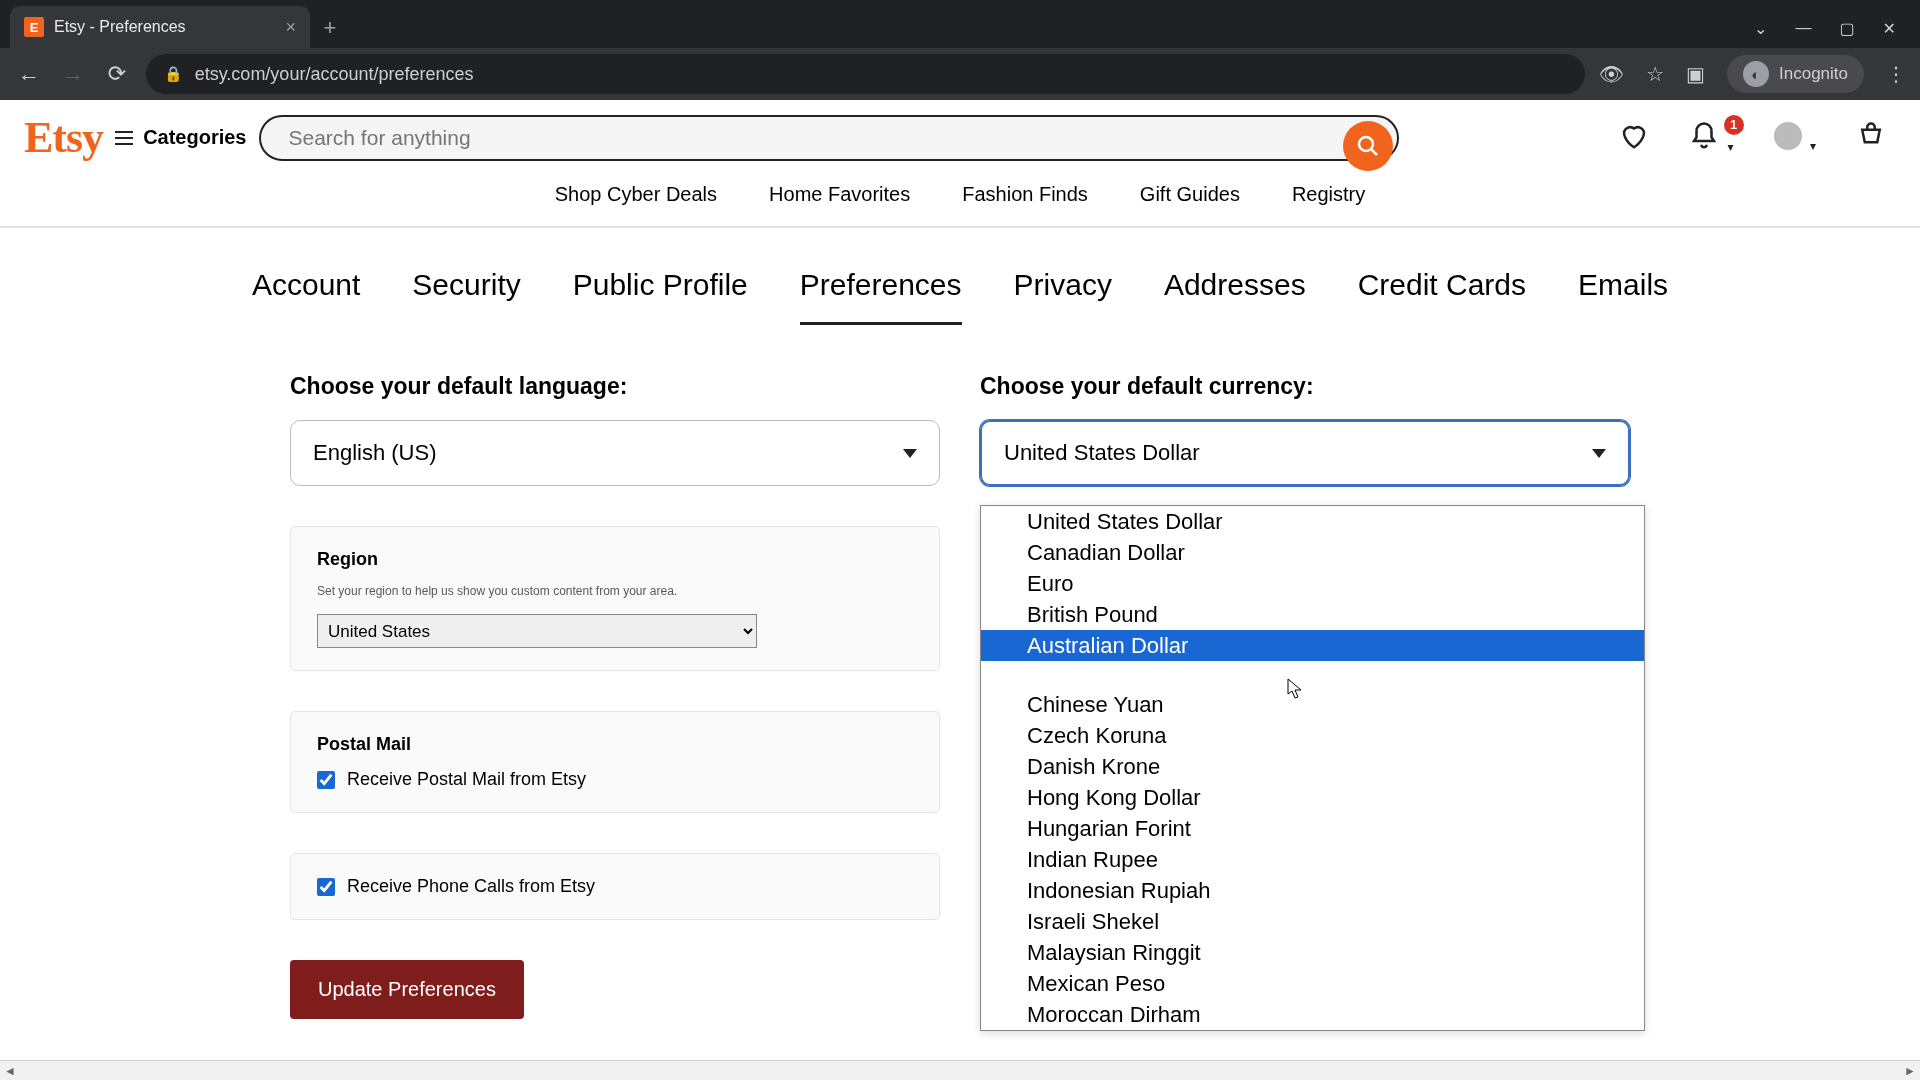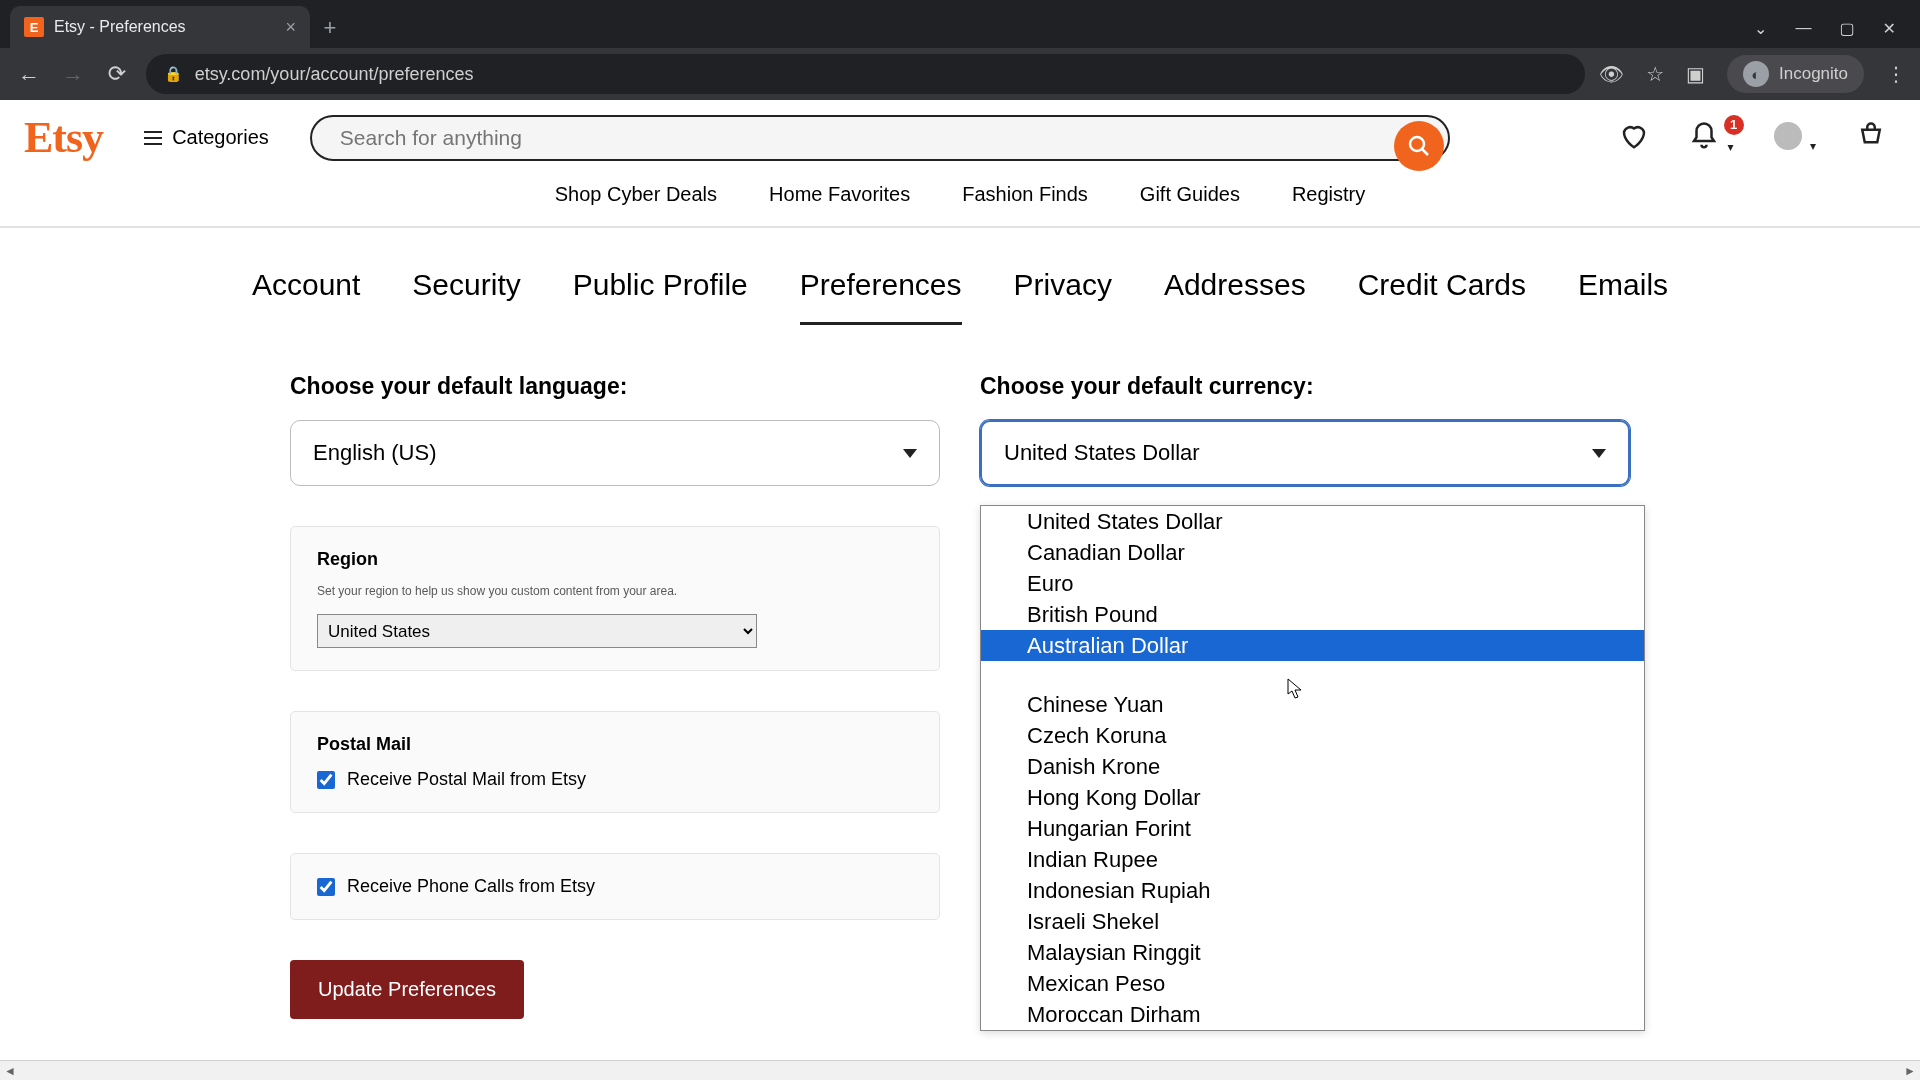--- a/index.html
+++ b/index.html
@@ -18,23 +18,23 @@
 .nav-btn { width:30px; height:30px; display:flex; align-items:center; justify-content:center; color:#cfcfcf; font-size:22px; cursor:pointer; }
 .nav-btn.disabled { color:#5f6368; }
 .url-field { flex:1; background:#202124; border-radius:24px; height:40px; display:flex; align-items:center; padding:0 18px; color:#cfcfcf; gap:12px; font-size:18px; }
 .url-field .lock { font-size:15px; }
 .addr-right { display:flex; align-items:center; gap:22px; color:#cfcfcf; font-size:20px; }
 .incognito-pill { display:flex; align-items:center; gap:10px; background:#4a4a4e; padding:6px 16px; border-radius:20px; font-size:17px; }
 .incog-icon { width:26px; height:26px; border-radius:50%; background:#9aa0a6; display:flex; align-items:center; justify-content:center; color:#35363a; font-size:15px; }
 
 
 .page-scroll { height:calc(1080px - 100px - 20px); overflow:hidden; }
-.etsy-header { display:flex; align-items:center; padding:12px 24px 8px; gap:41px; }
+.etsy-header { display:flex; align-items:center; padding:12px 24px 8px; gap:12px; }
 .etsy-logo { color:#f1641e; font-size:44px; font-weight:600; letter-spacing:-1px; font-family:Georgia,serif; }
-.cat-btn { display:flex; align-items:center; gap:10px; font-size:20px; font-weight:400; cursor:pointer; }
+.cat-btn { display:flex; align-items:center; gap:10px; font-size:20px; font-weight:700; cursor:pointer; }
 .hamburger { display:flex; flex-direction:column; gap:4px; }
 .hamburger span { width:18px; height:2px; background:#222; }
 .search-wrap { flex:1; max-width:1140px; position:relative; }
 .search-input { width:100%; height:46px; border:2px solid #222; border-radius:40px; padding:0 72px 0 28px; font-size:21px; color:#595959; background:#f5f5f5; outline:none; }
 .search-btn { position:absolute; right:6px; top:6px; width:50px; height:50px; border-radius:50%; background:#f1641e; border:none; cursor:pointer; display:flex; align-items:center; justify-content:center; }
 .search-btn svg { width:24px; height:24px; fill:#fff; }
 .hdr-icons { display:flex; align-items:center; gap:40px; margin-left:auto; padding-right:10px; }
 .hdr-icons .ic { position:relative; cursor:pointer; color:#222; }
 .hdr-icons svg { width:30px; height:30px; fill:none; stroke:#222; stroke-width:2; }
 .badge { position:absolute; top:-6px; right:-10px; background:#d93025; color:#fff; width:20px; height:20px; border-radius:50%; font-size:13px; display:flex; align-items:center; justify-content:center; font-weight:600; }

